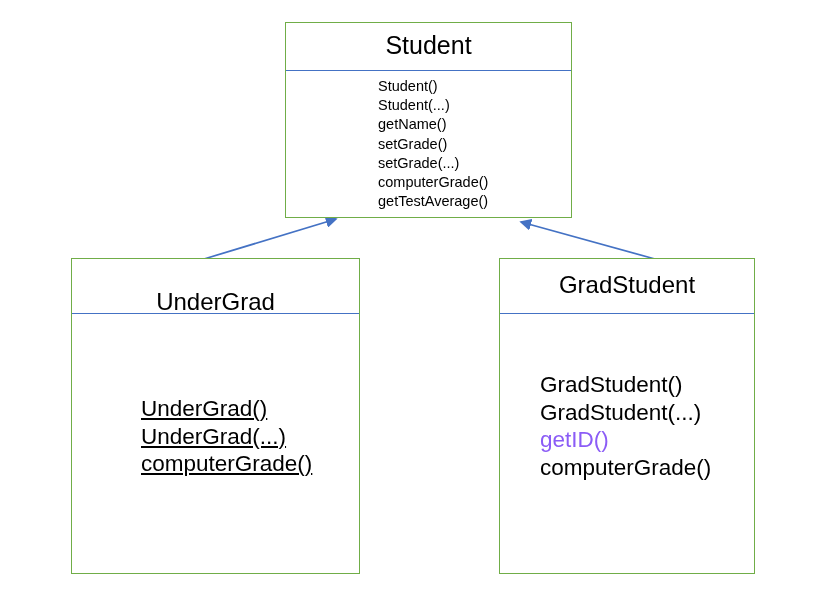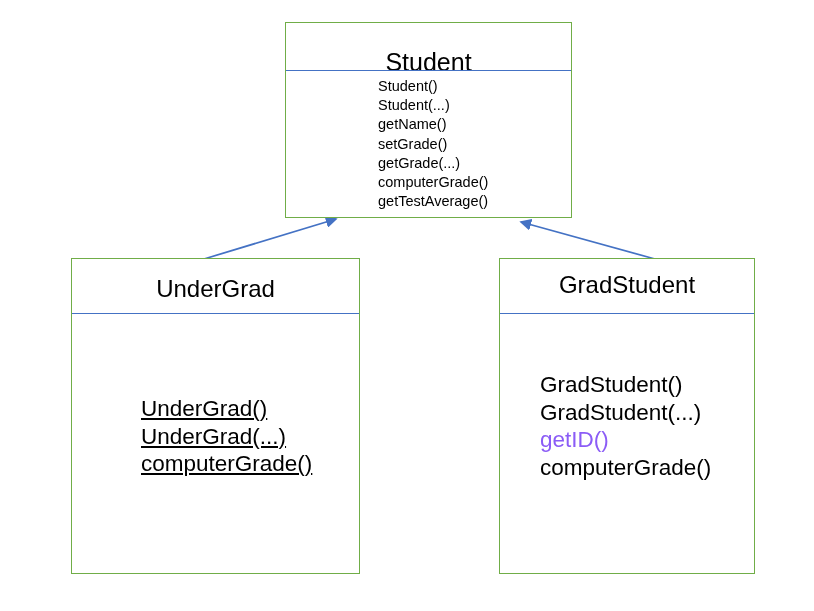--- a/index.html
+++ b/index.html
@@ -48,41 +48,41 @@
   }
 
   
   #class-student {
     left: 285px;
     top: 22px;
     width: 287px;
     height: 196px;
   }
   #class-student .uml-title {
-    margin-top: 23px;
+    margin-top: 6px;
     font-size: 25px;
     line-height: 33px;
   }
   #class-student .uml-divider { top: 47px; }
   #class-student .uml-members {
     left: 92px;
     top: 54px;
     font-size: 14.5px;
     line-height: 19.2px;
   }
 
   
   #class-undergrad {
     left: 71px;
     top: 258px;
     width: 289px;
     height: 316px;
   }
   #class-undergrad .uml-title {
-    margin-top: 14px;
+    margin-top: 27px;
     font-size: 24px;
     line-height: 32px;
   }
   #class-undergrad .uml-divider { top: 54px; }
   #class-undergrad .uml-members {
     left: 69px;
     top: 136px;
     font-size: 22.5px;
     line-height: 27.5px;
     text-decoration: underline;
@@ -134,21 +134,21 @@
   </svg>
 
   <div id="class-student" class="uml-class">
     <div class="uml-title">Student</div>
     <div class="uml-divider"></div>
     <div class="uml-members">
       <span class="member-line">Student()</span>
       <span class="member-line">Student(...)</span>
       <span class="member-line">getName()</span>
       <span class="member-line">setGrade()</span>
-      <span class="member-line">getGrade(...)</span>
+      <span class="member-line">setGrade(...)</span>
       <span class="member-line">computerGrade()</span>
       <span class="member-line">getTestAverage()</span>
     </div>
   </div>
 
   <div id="class-undergrad" class="uml-class">
     <div class="uml-title">UnderGrad</div>
     <div class="uml-divider"></div>
     <div class="uml-members">
       <span class="member-line">UnderGrad()</span>

